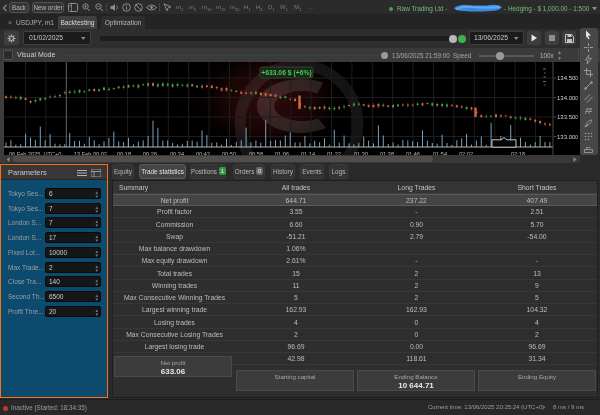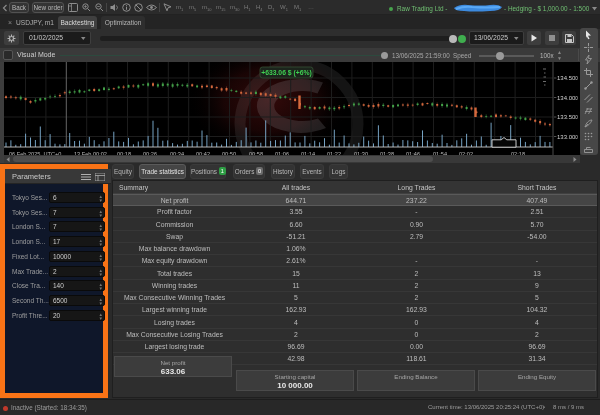--- a/index.html
+++ b/index.html
@@ -14,21 +14,21 @@
 #ctl{left:0;top:29px;width:600px;height:19px;background:#2e2e2e}
 
 #vis{left:0;top:48px;width:600px;height:14px;background:#3a3a3a}
 
 #chart{left:4px;top:62px;width:576px;height:101px;background:#000}
 
 #sbar{left:4px;top:155px;width:576px;height:8px;background:#383838}
 
 #rtools{left:580px;top:28px;width:18px;height:127px;background:#474747;border-radius:3px}
 
-#lpanel{left:0;top:164px;width:108px;height:234px;background:#0f172a;border:5px solid #f97316}
+#lpanel{left:0;top:164px;width:108px;height:234px;background:#0c4a6e;border:1px solid #f97316}
 #lpanel .hdr{position:absolute;left:0;top:0;width:106px;height:15px;background:#383838;border-bottom:1px solid #242424;color:#c8c8c8;font-size:7.5px;line-height:15px;padding-left:7px}
 .prow{position:absolute;left:0;width:106px;height:14px}
 .plabel{position:absolute;left:7px;top:3px;font-size:6.5px;color:#9f9f9f;white-space:nowrap}
 .pinput{position:absolute;left:44px;top:1px;width:56px;height:11px;background:#161616;border:1px solid #0a0a0a;border-radius:2px;color:#cfcfcf;font-size:6.5px;line-height:10px;padding-left:3px}
 .spin{position:absolute;right:2px;top:1px;color:#777;font-size:5px;line-height:4px}
 
 #tabs2{left:112px;top:164px;width:486px;height:16px}
 .tab2{position:absolute;top:0;height:15px;background:#333;border:1px solid #484848;border-radius:3px;color:#b8b8b8;font-size:6.4px;line-height:13px;text-align:center;white-space:nowrap}
 .badge{display:inline-block;min-width:7px;height:8px;border-radius:2px;font-size:5.6px;line-height:8px;color:#fff;padding:0 1px;position:relative;top:-1px}
 
@@ -433,24 +433,24 @@
       <span class="c4">31.34</span>
     </div>
 </div>
 
 <div class="sbox" style="left:114px;top:356px">
     <span class="l">Net profit</span>
     <span class="v">633.06</span>
   </div>
 <div class="sbox" style="left:236px;top:370px">
     <span class="l">Starting capital</span>
-    <span class="v">10 000.00</span>
   </div>
 <div class="sbox" style="left:357px;top:370px">
     <span class="l">Ending Balance</span>
+    <span class="v">10 644.71</span>
   </div>
 <div class="sbox" style="left:478px;top:370px">
     <span class="l">Ending Equity</span>
   </div>
 
 <div class="abs" id="foot">
  <div class="abs" style="left:3px;top:6px;width:5px;height:5px;border-radius:3px;background:#c0392b"></div>
  <span class="abs" style="left:11px;top:4px">Inactive (Started: 18:34:35)</span>
  <span class="abs" style="left:428px;top:4px;font-size:6px">Current time: 13/06/2025 20:25:24 (UTC+0)</span>
  <span class="abs" style="left:543px;top:4px;color:#777;font-size:6px">▪</span>

